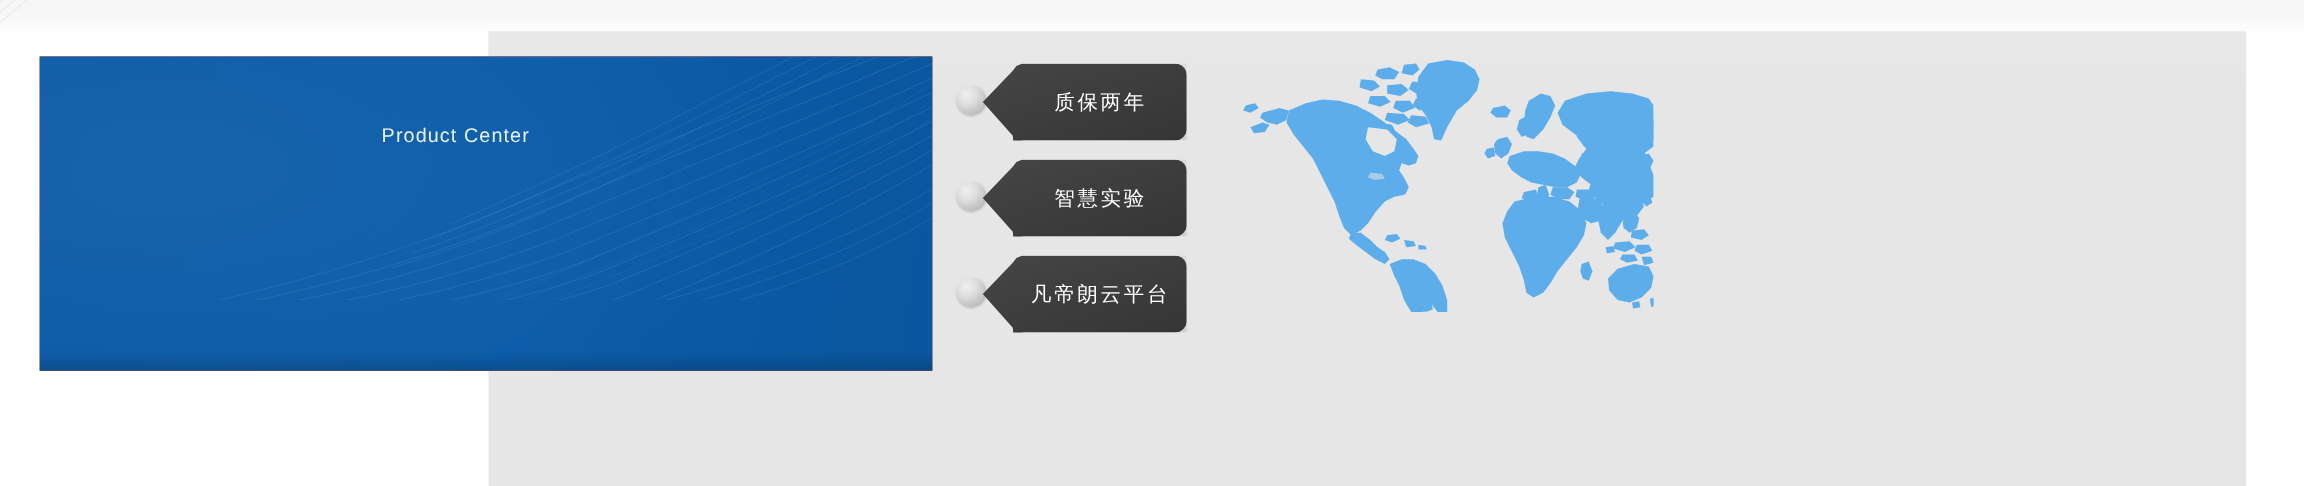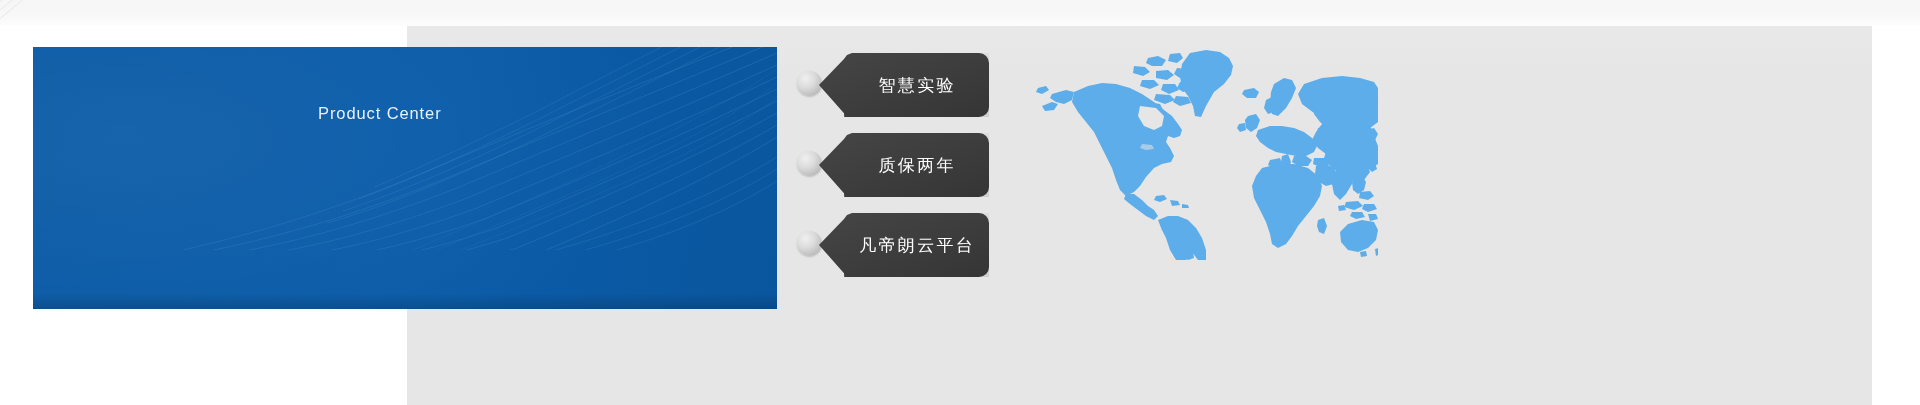--- a/index.html
+++ b/index.html
@@ -232,29 +232,29 @@
       <div class="hero-sub">Product Center</div>
     </div>
   </div>
 
   <div class="badges">
 
     <div class="badge-row">
       <div class="bullet"></div>
       <div class="badge">
         <div class="badge-shade"></div>
-        <span class="badge-label">智慧实验</span>
+        <span class="badge-label">质保两年</span>
       </div>
     </div>
 
     <div class="badge-row">
       <div class="bullet"></div>
       <div class="badge">
         <div class="badge-shade"></div>
-        <span class="badge-label">质保两年</span>
+        <span class="badge-label">智慧实验</span>
       </div>
     </div>
 
     <div class="badge-row">
       <div class="bullet"></div>
       <div class="badge">
         <div class="badge-shade"></div>
         <span class="badge-label">凡帝朗云平台</span>
       </div>
     </div>

